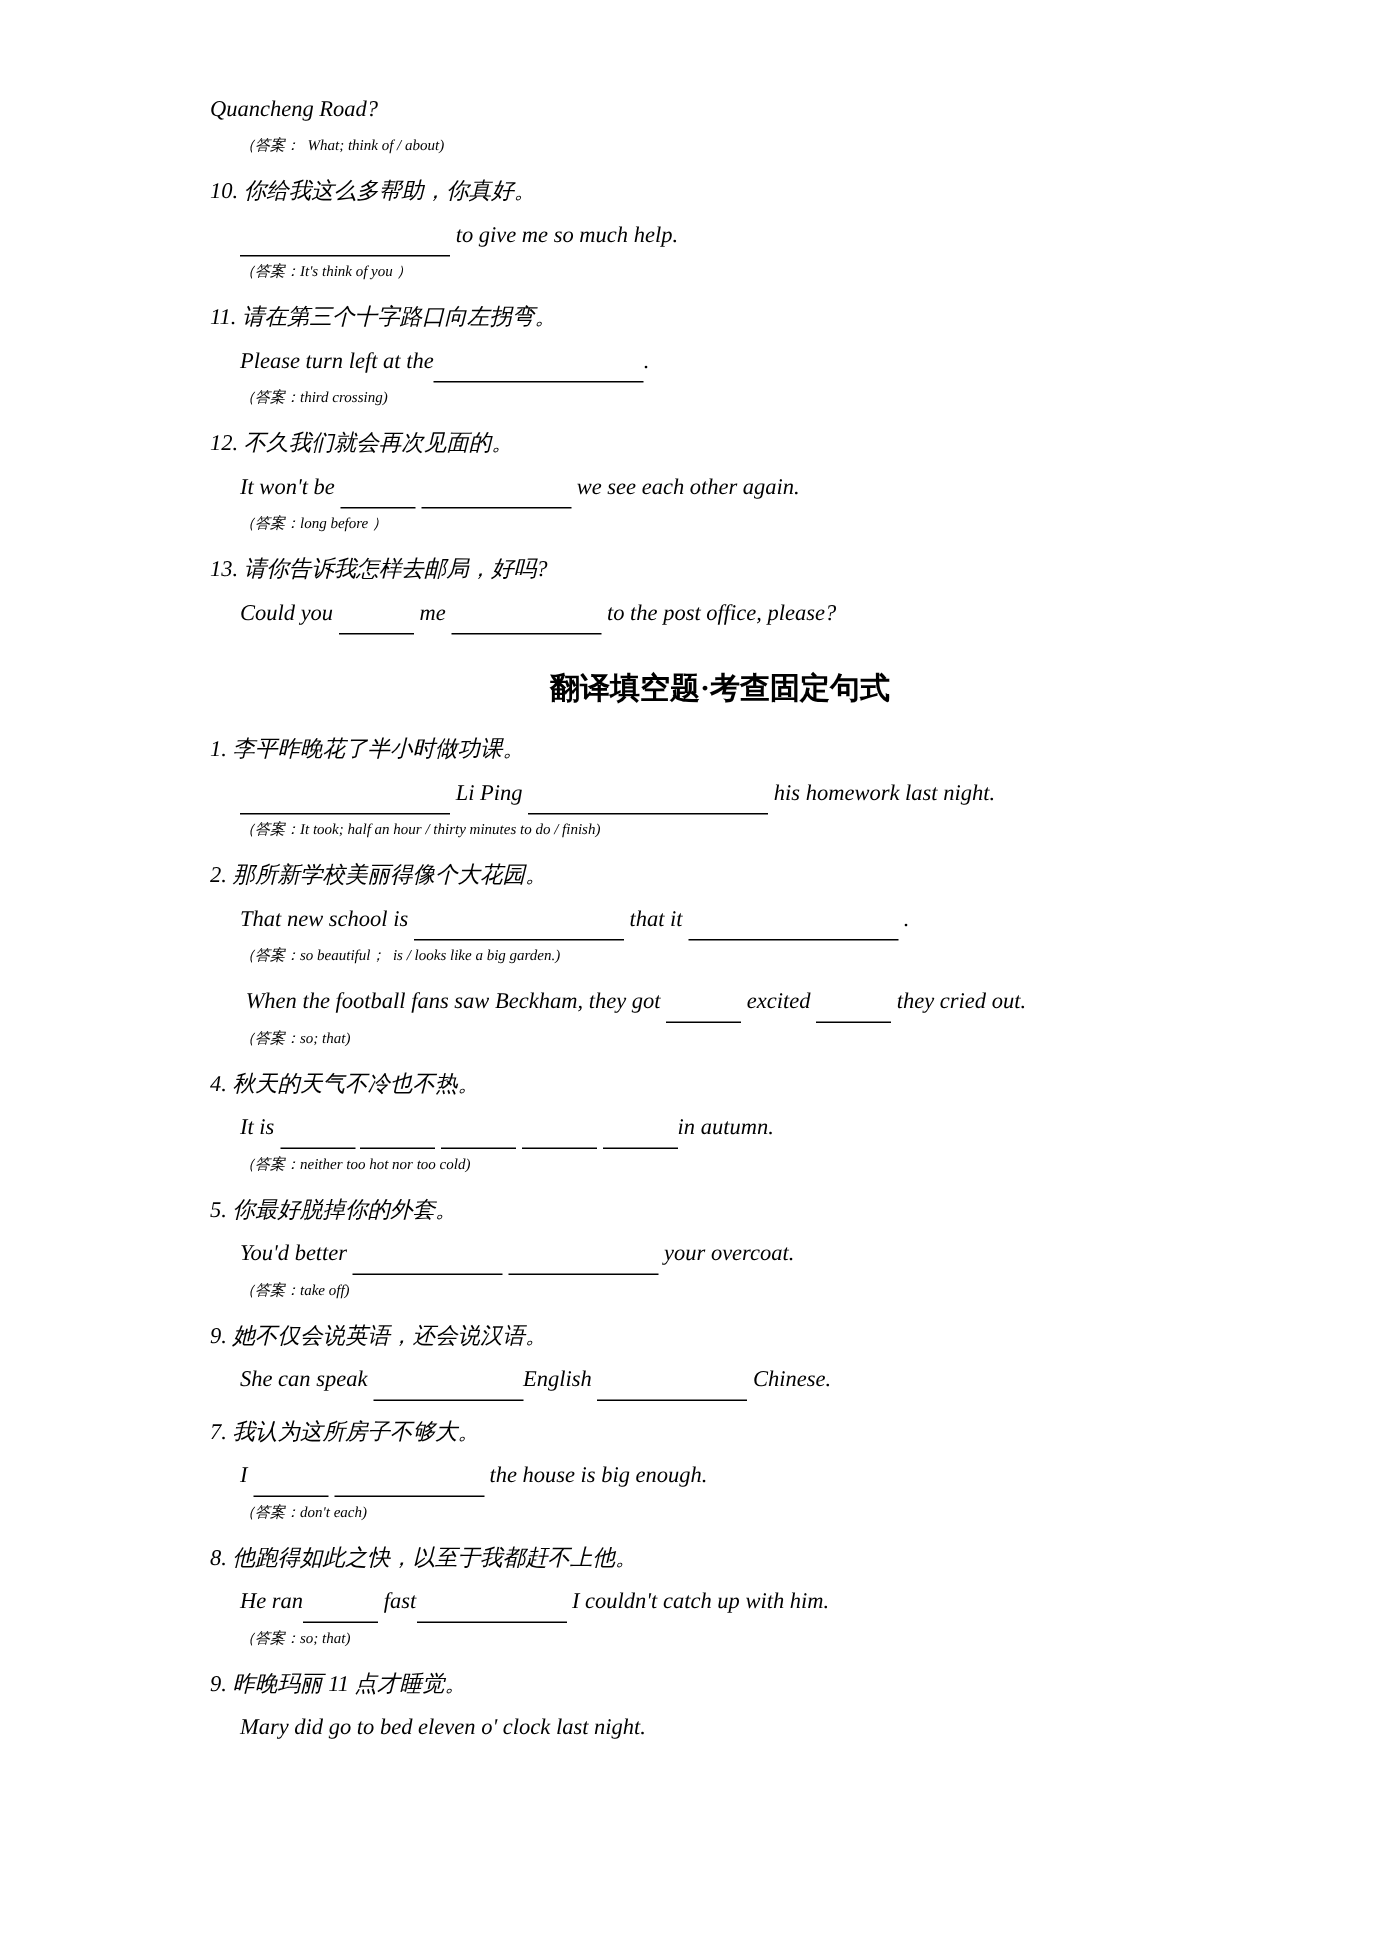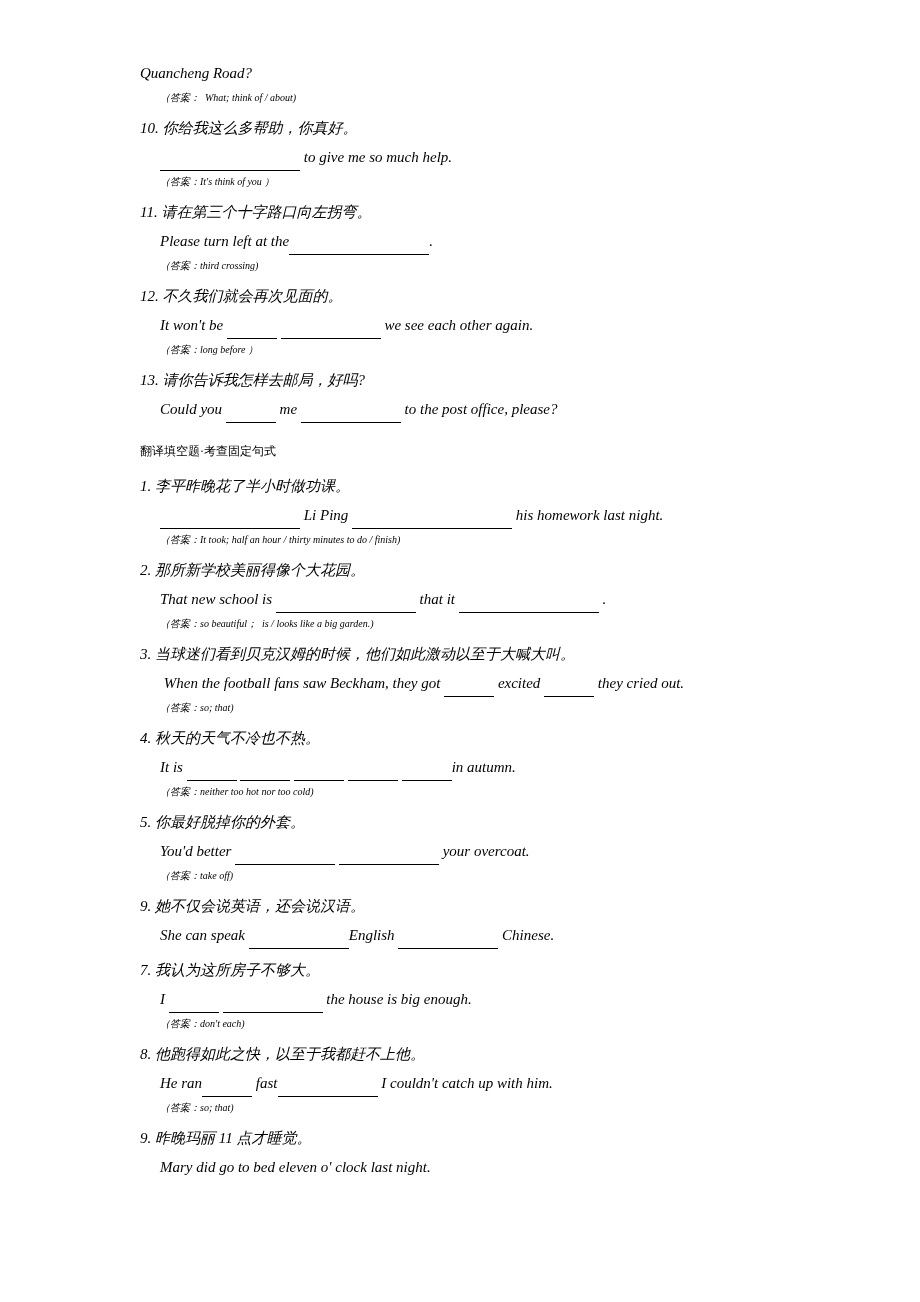--- a/index.html
+++ b/index.html
@@ -31,22 +31,23 @@
     .blank-short {
       min-width: 50px;
     }
     .blank-long {
       min-width: 140px;
     }
     .blank-medium {
       min-width: 100px;
     }
     .section-title {
-      font-weight: normal;
-      font-size: 12px;
+      text-align: center;
+      font-weight: bold;
+      font-size: 20px;
       margin: 18px 0 10px 0;
     }
     .item {
       margin-bottom: 8px;
       font-style: italic;
     }
     .chinese-line {
       margin-bottom: 2px;
     }
     .english-line {
@@ -112,21 +113,20 @@
 
   <div class="item">
     <div class="chinese-line">2. 那所新学校美丽得像个大花园。</div>
     <div class="english-line">
       That new school is <span class="blank blank-long"></span> that it <span class="blank blank-long"></span> .
     </div>
     <div class="answer-line">（答案：so beautiful；&nbsp; is / looks like a big garden.)</div>
   </div>
 
   <div class="item">
-    <div class="chinese-line">3. 当球迷们看到贝克汉姆的时候，他们如此激动以至于大喊大叫。</div>
     <div class="english-line">
       &nbsp;When the football fans saw Beckham, they got <span class="blank blank-short"></span> excited <span class="blank blank-short"></span> they cried out.
     </div>
     <div class="answer-line">（答案：so; that)</div>
   </div>
 
   <div class="item">
     <div class="chinese-line">4. 秋天的天气不冷也不热。</div>
     <div class="english-line">
       It is <span class="blank blank-short"></span> <span class="blank blank-short"></span> <span class="blank blank-short"></span> <span class="blank blank-short"></span> <span class="blank blank-short"></span>in autumn.

